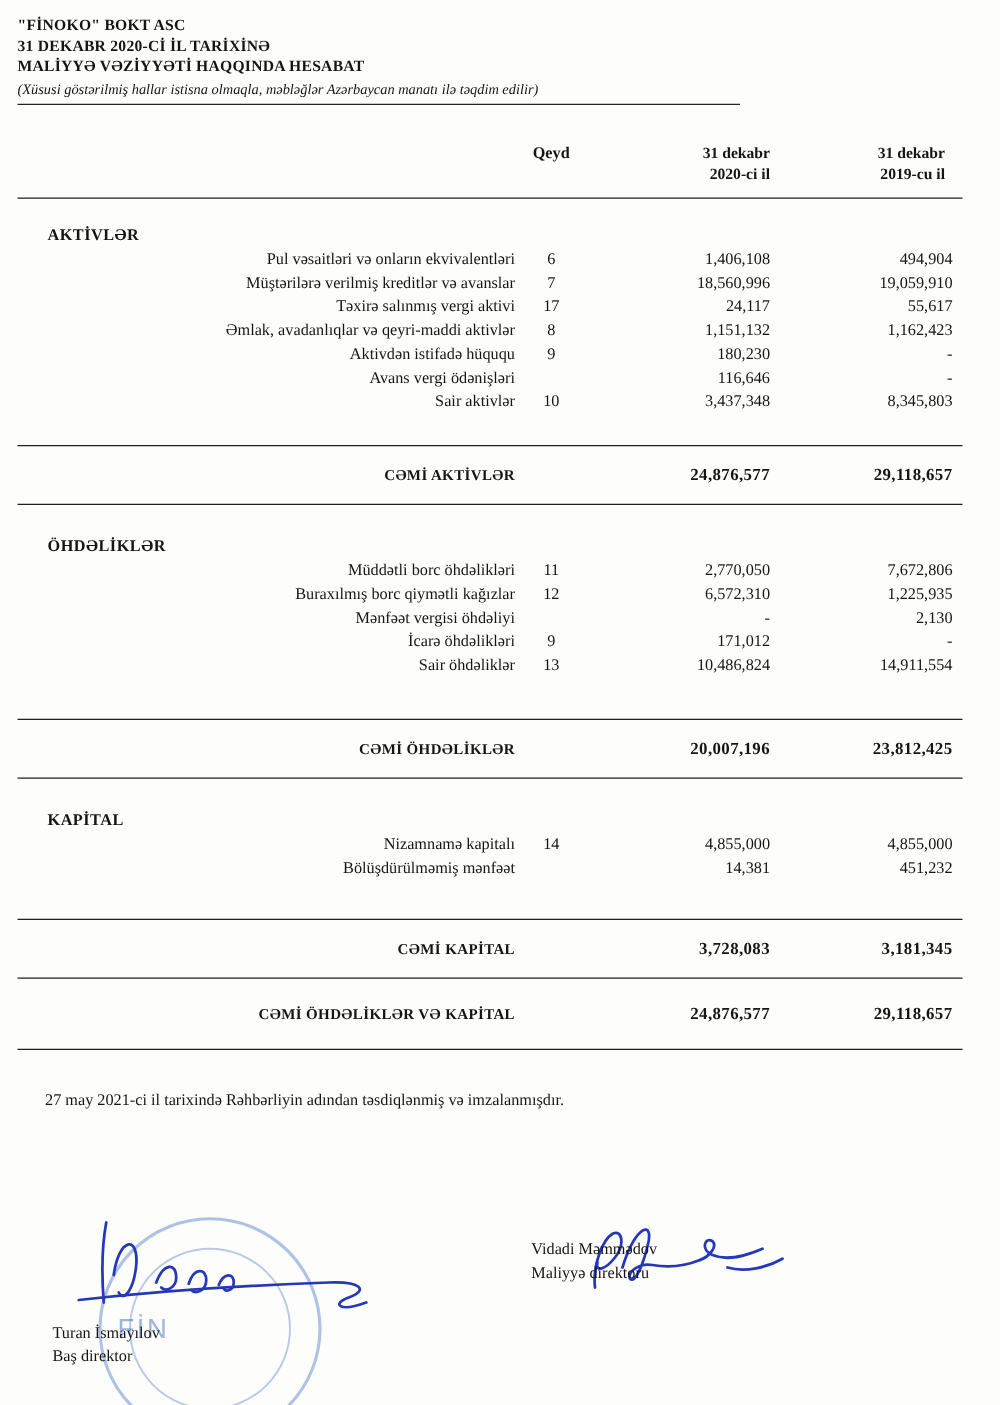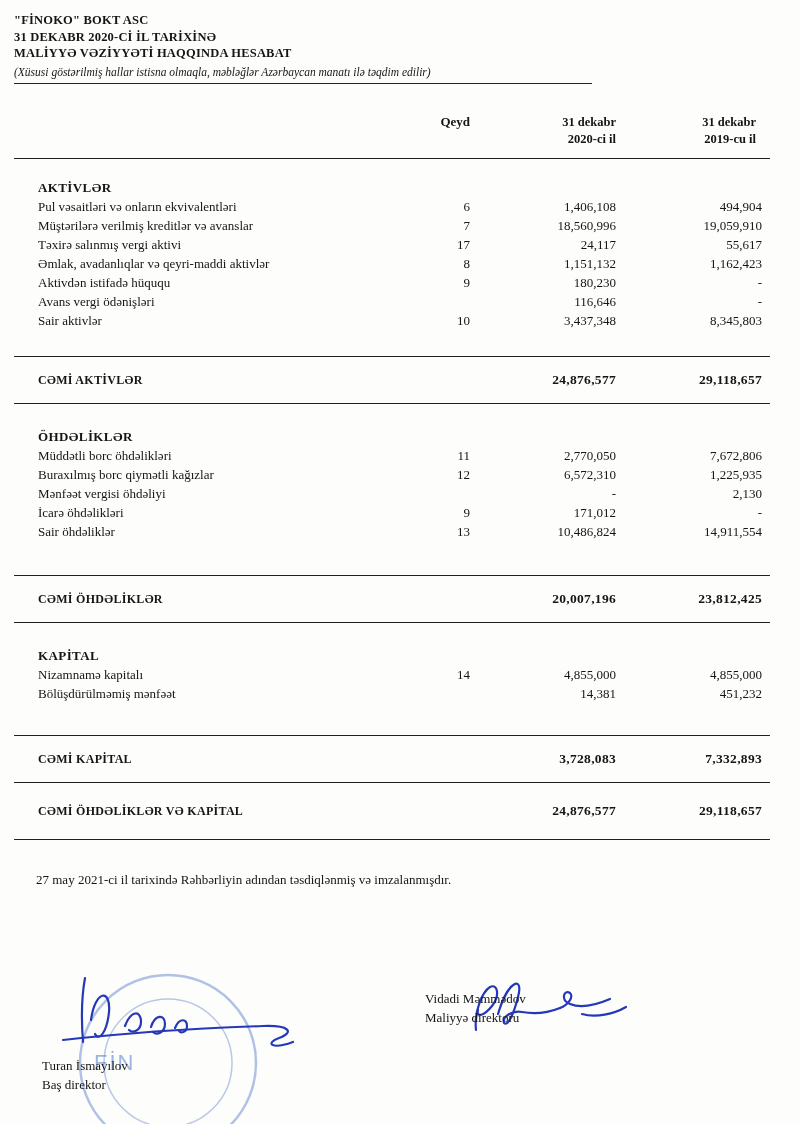--- a/index.html
+++ b/index.html
@@ -10,22 +10,22 @@
     background:#fdfdfb; color:#151515; padding:12px 30px 0 14px;
   }
   
   .h-line { font-weight:700; font-size:12.5px; line-height:16.5px; letter-spacing:.2px; }
   .currency-note {
     font-style:italic; font-size:11.5px; line-height:15px; margin-top:3px;
     padding-bottom:3px; border-bottom:1.5px solid #242424; width:578px;
   }
   
   .grid { display:grid; grid-template-columns:1fr 58px 150px 150px; align-items:baseline; }
-  .c-label { padding-left:24px; font-size:13px; }
-  .c-note  { text-align:right; font-size:13px; }
+  .c-label { padding-left:24px; font-size:13px;text-align:right; }
+  .c-note  { text-align:center; font-size:13px; }
   .c-2020  { text-align:right; padding-right:4px; font-size:13px; }
   .c-2019  { text-align:right; padding-right:8px; font-size:13px; }
   .colhead { margin-top:30px; font-weight:700; }
   .colhead .two-line div { line-height:17px; font-size:12.5px; }
   .colhead .c-2019 { padding-right:14px; }
   .rule { border:0; border-top:1.6px solid #1f1f1f; height:0; }
   .mt10{margin-top:10px}.mt20{margin-top:20px}.mt24{margin-top:24px}.mt30{margin-top:30px}.mt32{margin-top:32px}
   .sec-title { font-weight:700; font-size:13px; letter-spacing:.4px; padding-left:24px; margin-bottom:2px; line-height:18px; }
   .data-row { min-height:19px; }
   .total-row { font-weight:700; padding:15px 0; letter-spacing:.3px; }
@@ -177,21 +177,21 @@
     <div class="c-note"></div>
     <div class="c-2020">14,381</div>
     <div class="c-2019">451,232</div>
   </div>
 
   <hr class="rule mt30">
   <div class="grid total-row">
     <div class="c-label">CƏMİ KAPİTAL</div>
     <div class="c-note"></div>
     <div class="c-2020">3,728,083</div>
-    <div class="c-2019">7,332,893</div>
+    <div class="c-2019">3,181,345</div>
   </div>
   <hr class="rule">
 
   <div class="grid total-row grand">
     <div class="c-label">CƏMİ ÖHDƏLİKLƏR VƏ KAPİTAL</div>
     <div class="c-note"></div>
     <div class="c-2020">24,876,577</div>
     <div class="c-2019">29,118,657</div>
   </div>
   <hr class="rule">

